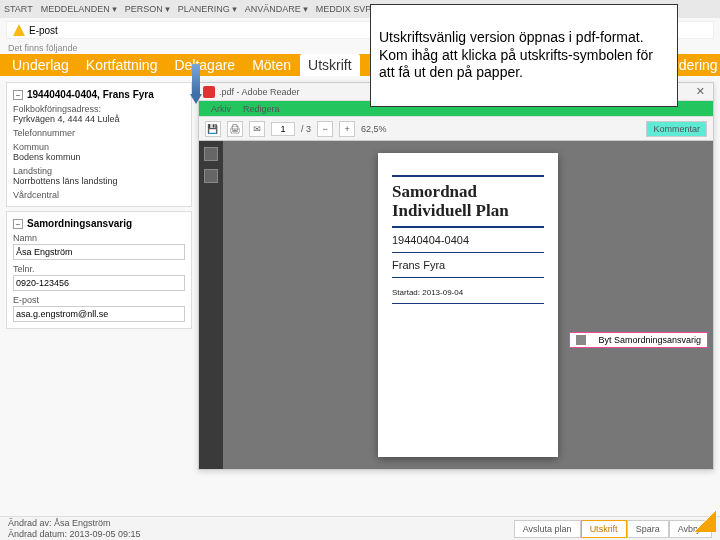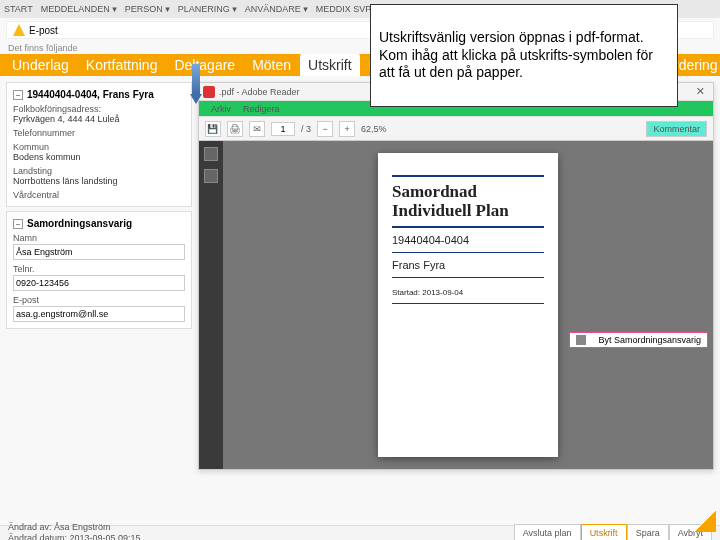--- a/index.html
+++ b/index.html
@@ -34,21 +34,21 @@
 .pdfside .sic{width:14px;height:14px;background:#666;border:1px solid #888}
 .pdfpage{flex:1;background:#777;display:flex;justify-content:center;padding:12px;overflow:hidden}
 .page{width:180px;background:#fff;box-shadow:0 2px 8px rgba(0,0,0,0.4);padding:16px 14px}
 .page .rule{height:2px;background:#14377d;margin:6px 0}
 .page h1{font-family:Liberation Serif, serif;font-size:17px;line-height:1.1;color:#222}
 .page .pn{font-size:11px;margin-top:6px;color:#222}
 .page .nm{font-size:11px;margin-top:6px;color:#222}
 .page .st{font-size:8px;margin-top:10px;color:#222}
 .bytbtn{position:absolute;right:12px;top:332px;background:#fff;border:1px solid #ec4899;padding:2px 6px;font-size:9px;display:flex;align-items:center;gap:12px}
 .bytbtn .bi{width:10px;height:10px;background:#888}
-.footer{position:absolute;bottom:0;left:0;right:0;height:15px;background:#f4f4f4;border-top:1px solid #ddd;display:flex;align-items:center;padding:0 8px;font-size:9px;color:#555}
+.footer{position:absolute;bottom:0;left:0;right:0;height:24px;background:#f4f4f4;border-top:1px solid #ddd;display:flex;align-items:center;padding:0 8px;font-size:9px;color:#555}
 .footer .meta{line-height:1.2}
 .footer .btns{margin-left:auto;display:flex;}
 .fbtn{background:#fff;border:1px solid #ccc;padding:3px 8px;font-size:9px}
 .fbtn.orange{border-color:#f7a400;color:#c77700}
 .tooltip{position:absolute;top:4px;left:370px;width:308px;background:#fff;border:1px solid #333;padding:24px 8px;font-family:Arial;font-size:14px;line-height:1.25;z-index:20}
 .arrowdn{position:absolute;top:64px;left:190px;width:12px;height:40px;z-index:19}
 .arrowdn .shaft{width:8px;height:30px;background:linear-gradient(#7aa7d9,#3f6fa8);margin:0 auto}
 .arrowdn .head{width:0;height:0;border-left:6px solid transparent;border-right:6px solid transparent;border-top:10px solid #3f6fa8;margin:0 auto}
 .corner{position:absolute;bottom:8px;right:4px;width:22px;height:22px}
 .corner svg{width:22px;height:22px}

